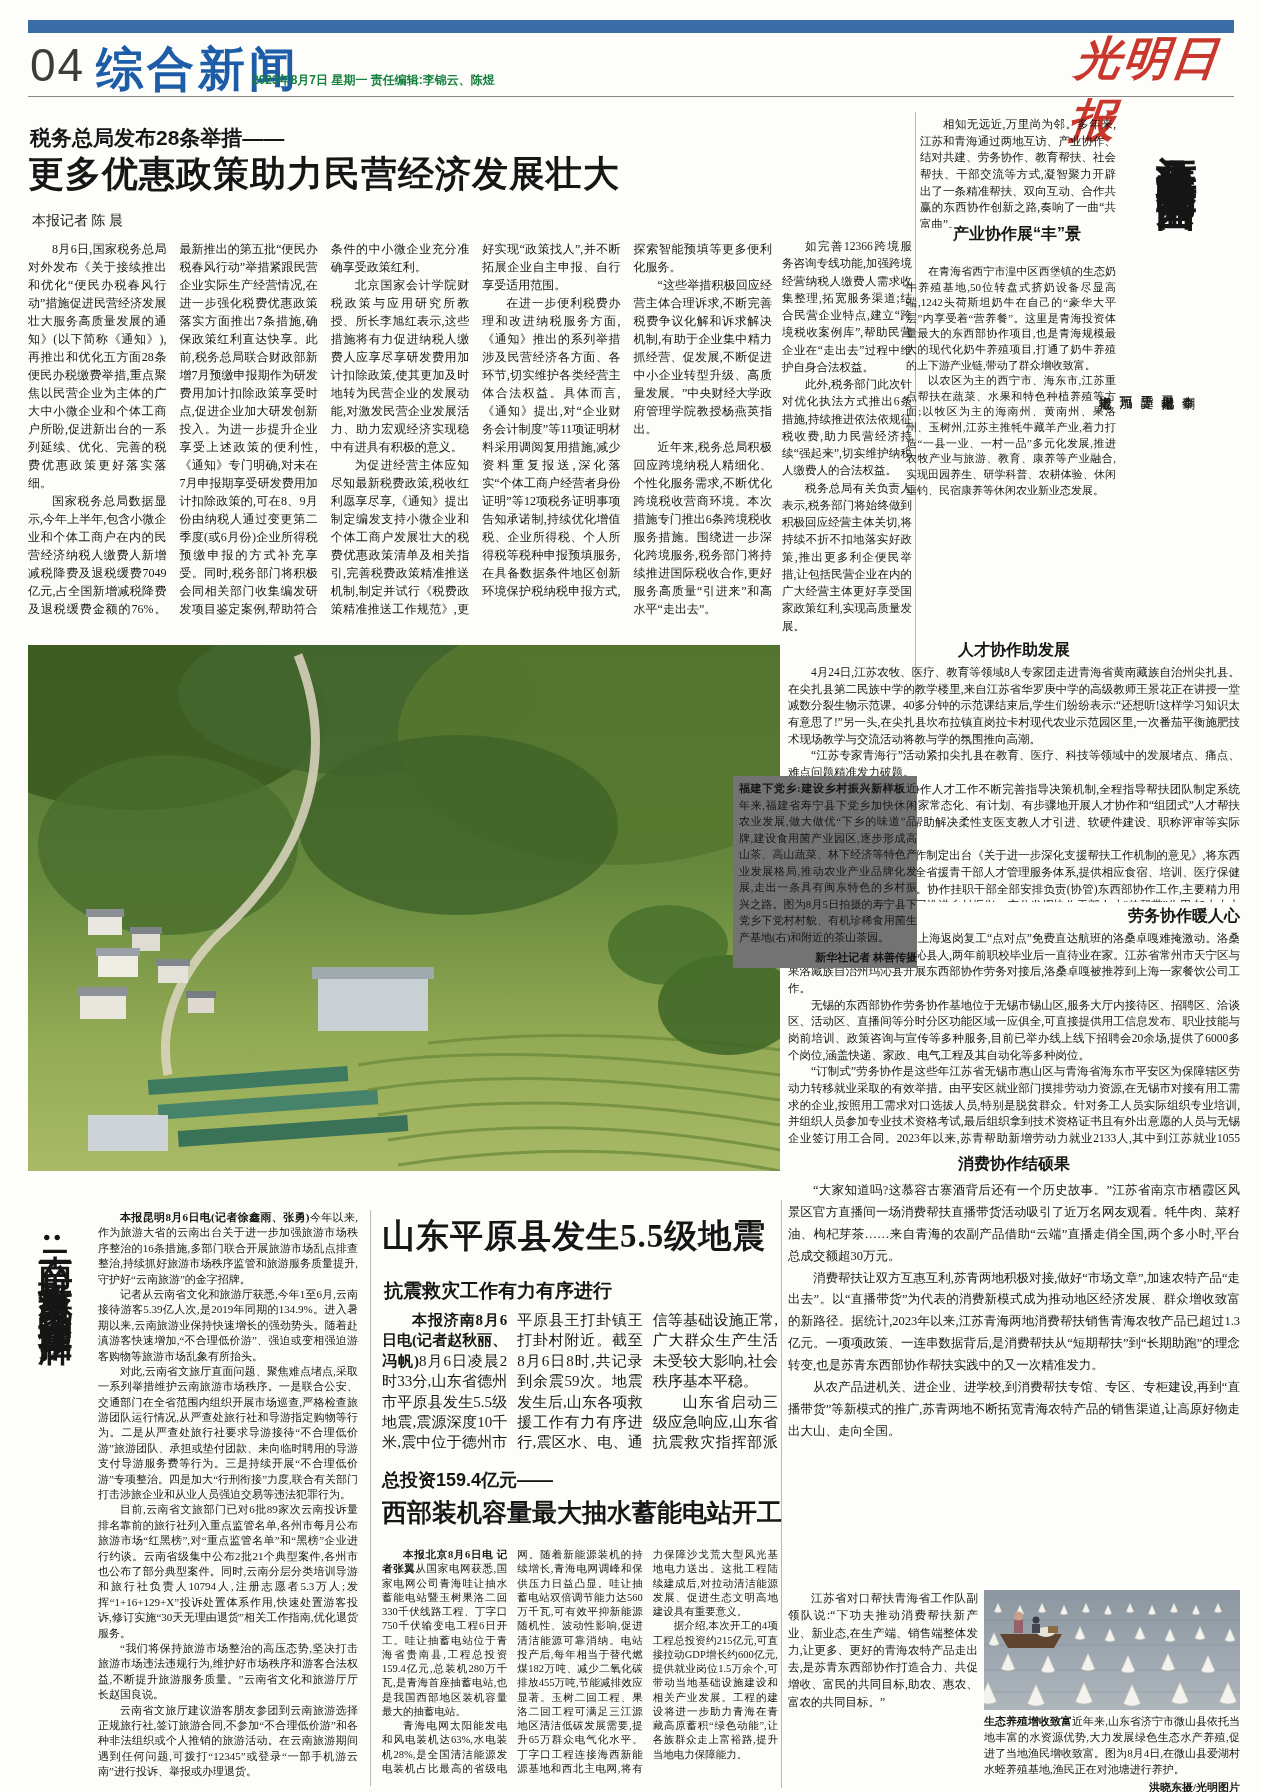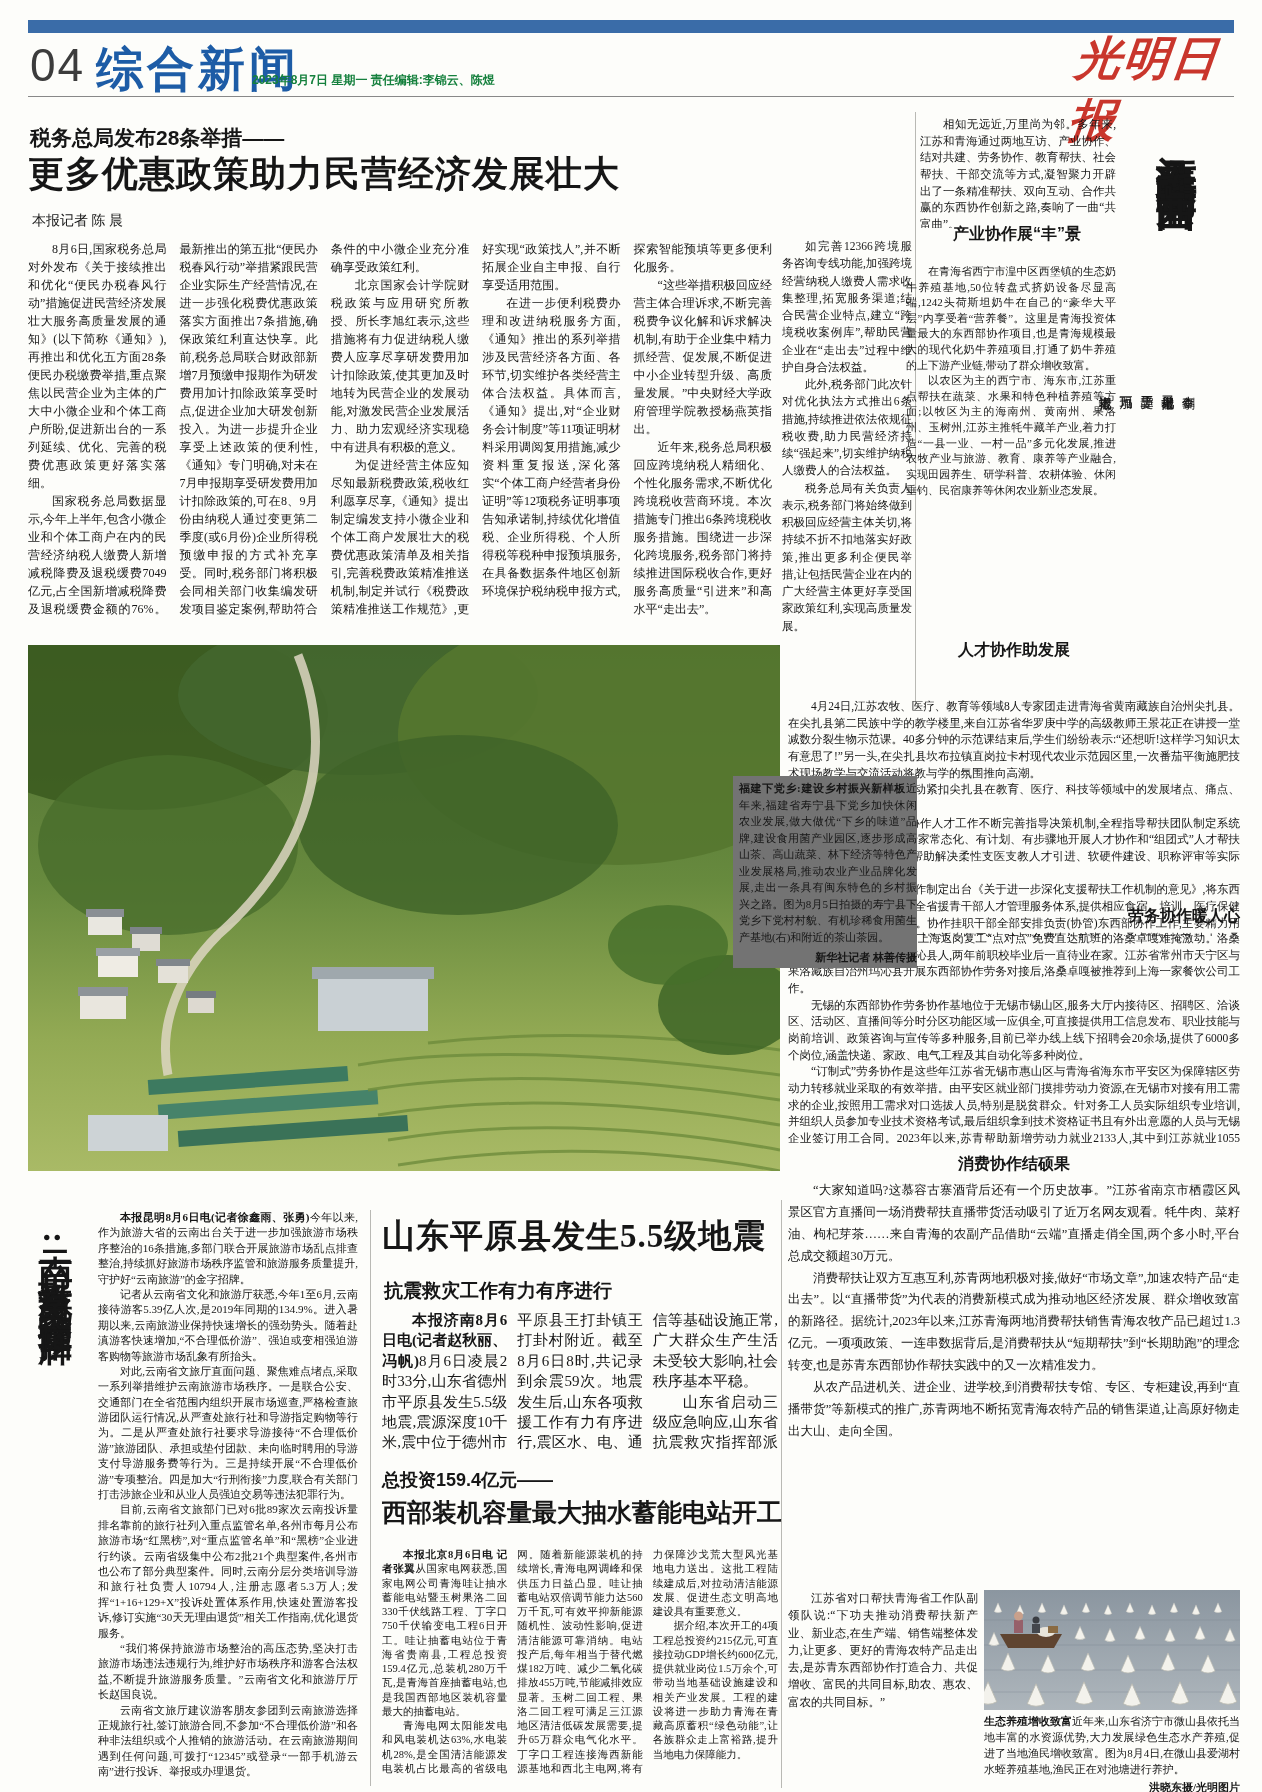--- a/index.html
+++ b/index.html
@@ -26,21 +26,21 @@
   #tax-body{left:28px;top:240px;width:744px;height:400px;column-count:5;column-gap:13px;overflow:hidden;}
   #tax-col6{left:782px;top:238px;width:130px;height:468px;overflow:hidden;font-size:11.5px;}
   
   #jsqh-intro{left:920px;top:116px;width:196px;height:112px;overflow:hidden;font-size:11.5px;line-height:1.45;}
   .jsqh-sec-head{font-size:16px;font-weight:700;text-align:center;}
   #jsqh-s0-head{left:918px;top:224px;width:198px;}
   #jsqh-s0-body{left:906px;top:264px;width:210px;height:378px;overflow:hidden;font-size:11px;line-height:1.42;}
   #jsqh-byline{left:1094px;top:386px;height:240px;writing-mode:vertical-lr;font-size:13px;white-space:pre-line;line-height:1.6;}
   #jsqh-vhead{left:1150px;top:124px;height:510px;writing-mode:vertical-rl;font-size:41px;font-weight:900;letter-spacing:3px;}
   #jsqh-s1-head{left:788px;top:640px;width:452px;}
-  #jsqh-s1-body{left:788px;top:664px;width:452px;height:238px;overflow:hidden;font-size:11.5px;line-height:1.45;margin-top:34px;}
+  #jsqh-s1-body{left:788px;top:664px;width:452px;height:238px;overflow:hidden;font-size:11.5px;line-height:1.45;}
   #jsqh-s2-head{left:788px;top:906px;width:452px;text-align:right;}
   #jsqh-s2-body{left:788px;top:930px;width:452px;height:220px;overflow:hidden;font-size:11.5px;line-height:1.45;}
   #jsqh-s3-head{left:788px;top:1154px;width:452px;}
   #jsqh-s3-body{left:788px;top:1180px;width:452px;height:402px;overflow:hidden;font-size:12.5px;line-height:1.75;}
   #jsqh-tail{left:788px;top:1590px;width:190px;height:198px;overflow:hidden;font-size:11.5px;line-height:1.5;}
   
   #photo1{left:28px;top:645px;width:752px;height:526px;overflow:hidden;}
   #cap1{left:733px;top:776px;width:178px;height:188px;background:#737373;padding:4px 0 0 6px;
         font-size:11px;line-height:1.5;text-align:justify;}
   #cap1 .credit{display:block;text-align:right;font-weight:700;margin-top:4px;}

